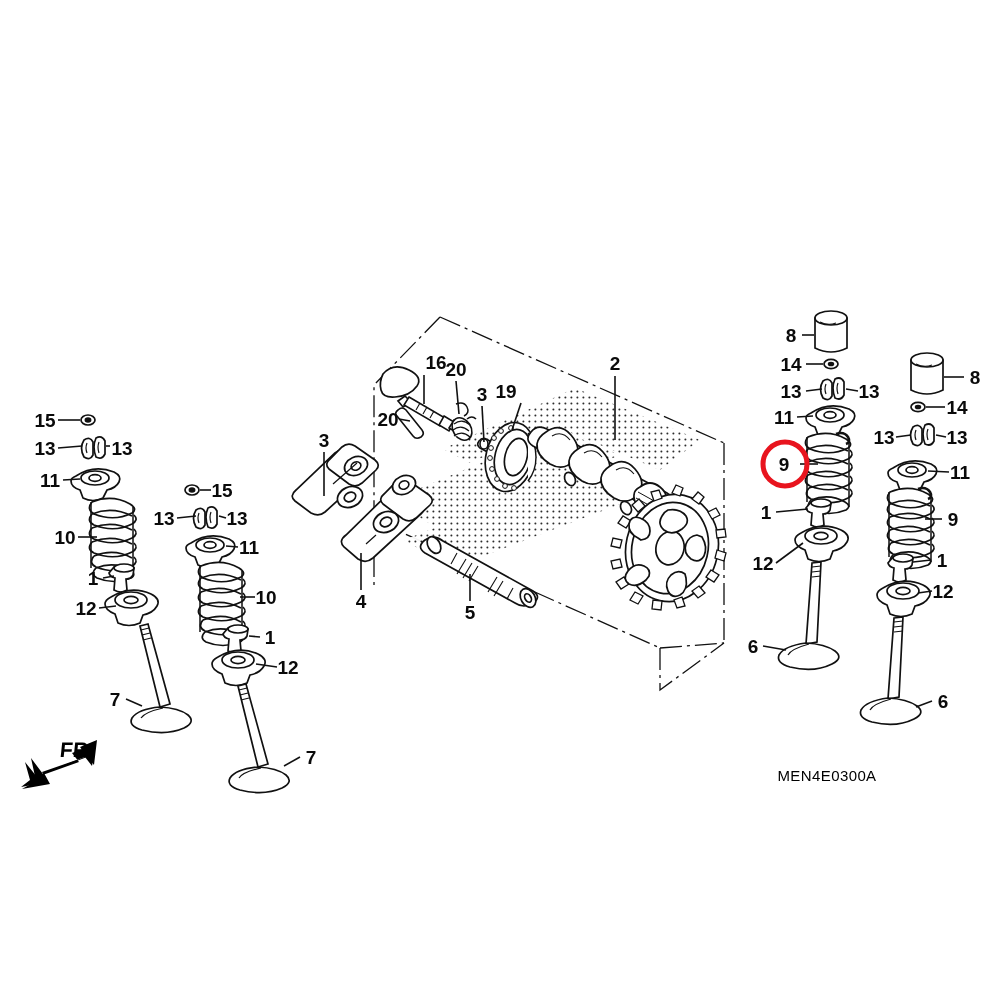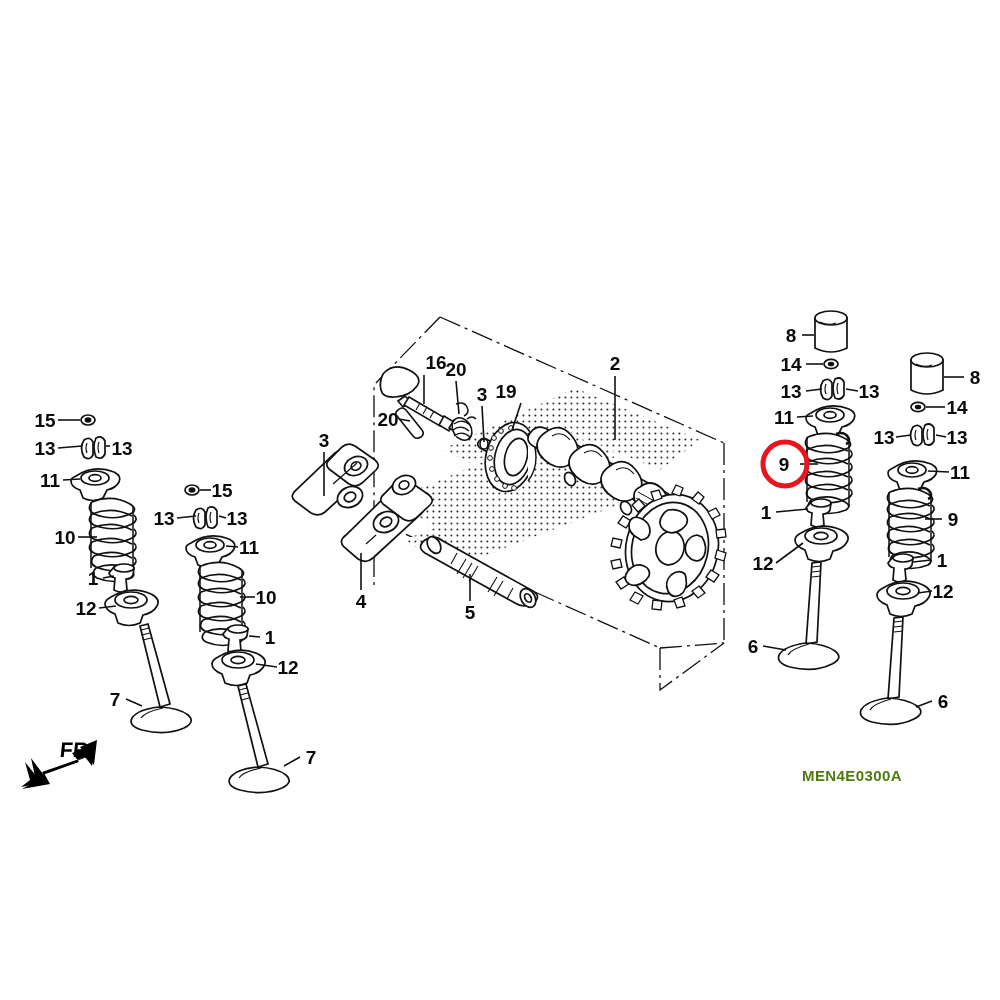--- a/index.html
+++ b/index.html
@@ -14,26 +14,25 @@
     color:#0a0a0a;
     letter-spacing:0px;
     white-space:nowrap;
     transform:translate(-50%,-50%);
     line-height:1;
   }
   .code{
     position:absolute;
     font-family:"Liberation Sans",sans-serif;
     font-size:15px;
-    font-weight:700;
-    color:#4d7c0f;
+    font-weight:400;
+    color:#000000;
     letter-spacing:.4px;
     white-space:nowrap;
     transform:translate(-50%,-50%);
-    margin-left:25px;
   }
   .frtext{
     position:absolute;
     font-family:"Liberation Sans",sans-serif;
     font-size:21px;
     font-weight:700;
     color:#000;
     white-space:nowrap;
     transform:translate(-50%,-50%) skewX(-6deg);
   }

